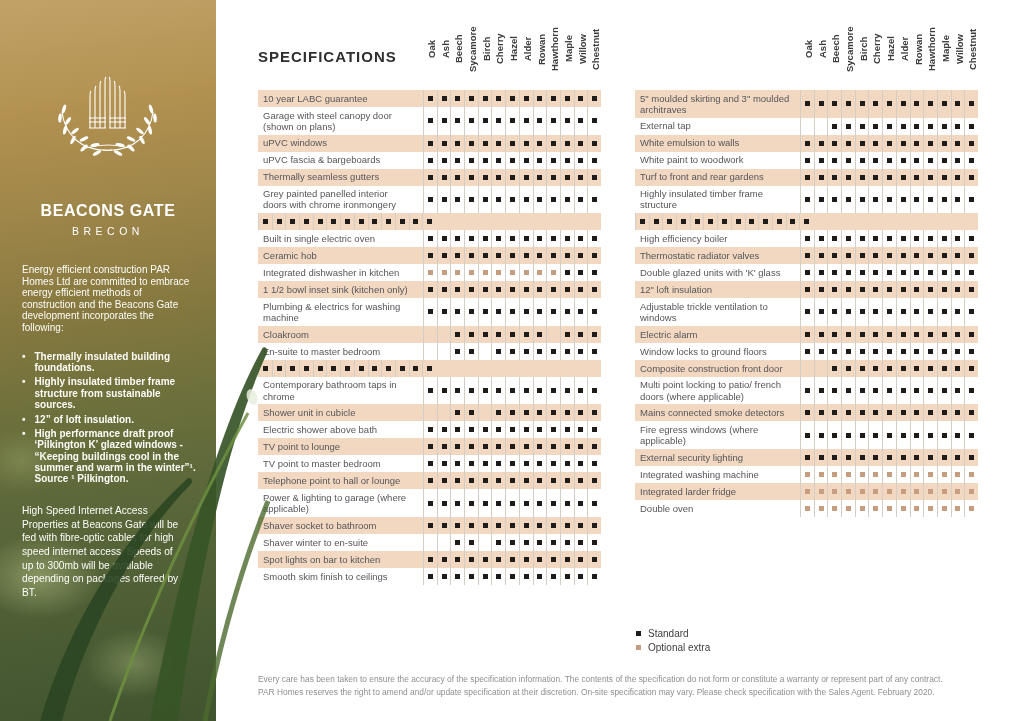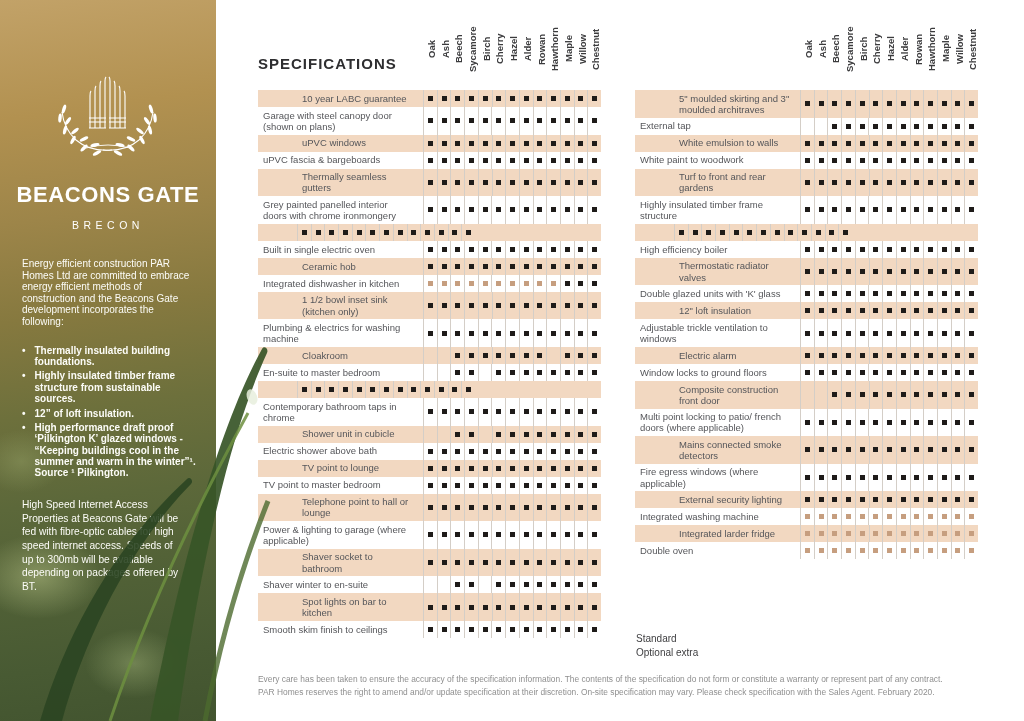--- a/index.html
+++ b/index.html
@@ -12,54 +12,54 @@
     position:absolute; left:0; top:0; width:216px; height:721px; z-index:1;
     background:
       radial-gradient(ellipse 90px 60px at 18% 80%, rgba(215,225,160,.40), transparent 70%),
       radial-gradient(ellipse 70px 50px at 62% 92%, rgba(200,215,150,.32), transparent 70%),
       radial-gradient(ellipse 60px 45px at 10% 64%, rgba(190,205,140,.25), transparent 70%),
       linear-gradient(172deg,#c2a268 0%, #b29150 16%, #9d8549 30%, #86793f 43%, #6d703c 56%, #5c683a 68%, #506036 80%, #485a33 90%, #42542f 100%);
     color:#fcfcf7;
   }
   .grass-overlay { position:absolute; left:0; bottom:0; width:300px; height:520px; z-index:6; pointer-events:none; }
   .logo { margin:76px auto 0; text-align:center; }
-  .brand-name { margin-top:6px; font-size:22px; font-weight:bold; letter-spacing:.6px; color:#fff; }
-  .brand-loc { margin-top:11px; font-size:10.5px; letter-spacing:4.5px; color:#fff; }
+  .brand-name { margin-top:26px; font-size:16px; font-weight:bold; letter-spacing:.6px; color:#fff; }
+  .brand-loc { margin-top:5px; font-size:10.5px; letter-spacing:4.5px; color:#fff; }
   .intro { margin:27px 18px 0 22px; width:176px; font-size:10px; line-height:1.16; }
   .bullets { margin:17px 10px 0 22px; width:180px; list-style:none; font-weight:bold; font-size:10px; line-height:1.14; }
   .bullets li { display:flex; gap:9px; margin-bottom:3px; }
   .bullets .dot { flex:0 0 auto; }
   .internet { margin:19px 18px 0 22px; width:160px; font-size:10.2px; line-height:1.34; }
 
   
   .content { position:absolute; left:216px; top:0; width:808px; height:721px; background:#fff; z-index:1; }
-  .title { position:absolute; left:42px; top:55px; font-size:15px; font-weight:bold; letter-spacing:1px; color:#2e2e30; }
+  .title { position:absolute; left:42px; top:48px; font-size:15px; font-weight:bold; letter-spacing:1px; color:#2e2e30; }
 
   .spec-table { position:absolute; top:10px; width:343px; }
   .spec-table.left { left:42px; }
   .spec-table.right { left:419px; }
 
   .col-headers { margin-left:165px; height:80px; display:flex; align-items:flex-end; }
   .col-header {
     width:13.7px; height:80px; display:flex; align-items:flex-end; justify-content:center;
     writing-mode:vertical-rl; transform:rotate(180deg);
     font-size:9.5px; font-weight:bold; color:#3b3b3d; padding-top:2px;
   }
 
   .spec-row { display:flex; align-items:center; min-height:17px; }
-  .spec-row.band { background:var(--band,#f2d8c1);padding-left:39px; }
+  .spec-row.band { background:var(--band,#f2d8c1); }
   .row-label { width:165px; padding:2.6px 10px 2.6px 5px; font-size:9.5px; line-height:1.18; color:#55565a; }
   .marks { display:flex; align-items:stretch; width:178px; align-self:stretch; }
   .mark-cell { width:13.7px; display:flex; align-items:center; justify-content:center; border-left:1px solid #d4cec7; }
   .sq { width:5px; height:5px; display:inline-block; }
   .sq.std { background:var(--std,#1e1b19); }
   .sq.opt { background:var(--opt,#c69e7f); }
 
   .legend { position:absolute; left:420px; top:626px; font-size:10px; color:#3e3e40; }
-  .legend-item { display:flex; align-items:flex-start; gap:7px; height:14px;flex-direction:column; }
+  .legend-item { display:flex; align-items:center; gap:7px; height:14px; }
 
   .footer { position:absolute; left:42px; top:673px; width:742px; font-size:8.4px; color:#8f8f8f; line-height:1.5; }
 </style>
 </head>
 <body>
 
 <div class="page">
 
   <aside class="sidebar">
     <div class="logo">

